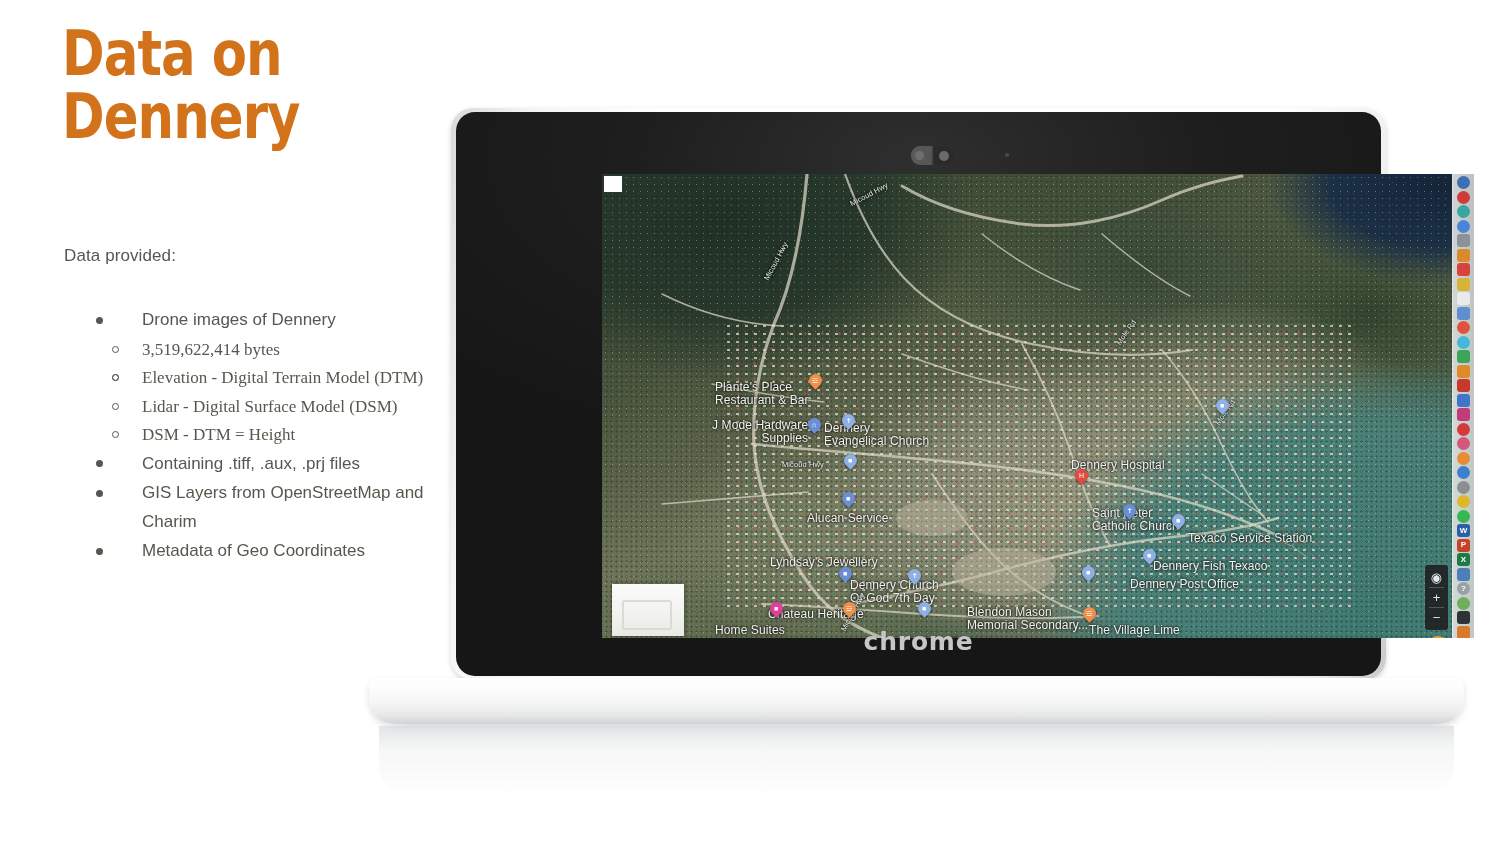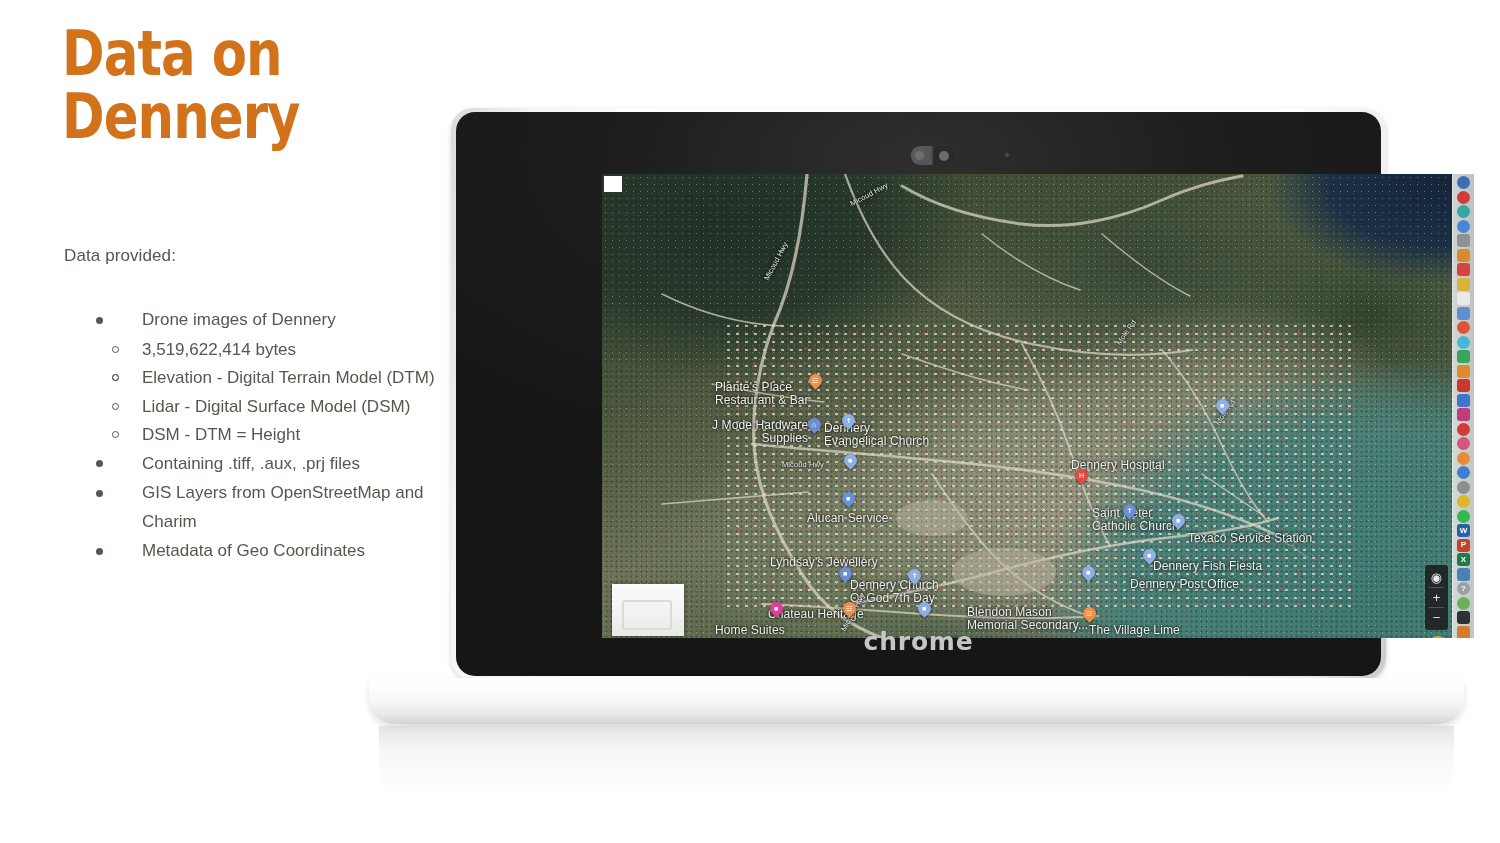--- a/index.html
+++ b/index.html
@@ -54,20 +54,21 @@
   .lvl1 > .bullet-dot{
     position:absolute;
     left:32px; top:.62em;
     width:7px;height:7px;border-radius:50%;
     background:#59564e;
   }
   .lvl2{
     position:relative;
     padding-left:78px;
     line-height:1.68;
+    font-family:Liberation Serif, serif;
   }
   .lvl2 > .bullet-ring{
     position:absolute;
     left:48px; top:.60em;
     width:7px;height:7px;border-radius:50%;
     border:1.4px solid #59564e;
     box-sizing:border-box;
     background:transparent;
   }
   .sub-group{
@@ -418,21 +419,21 @@
             <div class="map-label " style="left: 166px; top: 434px;">Chateau Heritage</div>
             <div class="map-label " style="left: 113px; top: 450px;">Home Suites</div>
             <div class="map-label " style="left: 333px; top: 432px; margin-left: 32px;">Blendon Mason
 Memorial Secondary...</div>
             <div class="map-label " style="left: 348px; top: 463px;">Dennery
 Multipurpose Center</div>
             <div class="map-label " style="left: 469px; top: 285px;">Dennery Hospital</div>
             <div class="map-label " style="left: 490px; top: 333px;">Saint Peter
 Catholic Church</div>
             <div class="map-label " style="left: 586px; top: 358px;">Texaco Service Station</div>
-            <div class="map-label " style="left: 551px; top: 386px;">Dennery Fish Fiesta</div>
+            <div class="map-label " style="left: 551px; top: 386px;">Dennery Fish Texaco</div>
             <div class="map-label " style="left: 528px; top: 404px;">Dennery Post Office</div>
             <div class="map-label " style="left: 487px; top: 450px;">The Village Lime</div>
             <div class="map-label road rot-road3" style="left: 612px; top: 248px;">Mole Rd</div>
             <div class="map-label road rot-road3" style="left: 513px; top: 168px;">Mole Rd</div>
             <div class="map-label road rot-road" style="left: 238px; top: 455px;">Micoud Hwy</div>
           </div>
         <div id="map-pins">
             <div class="pin orange" style="left: 207px; top: 200px;">
               <div class="pin-body">
                 <span class="pin-glyph">☲</span>

